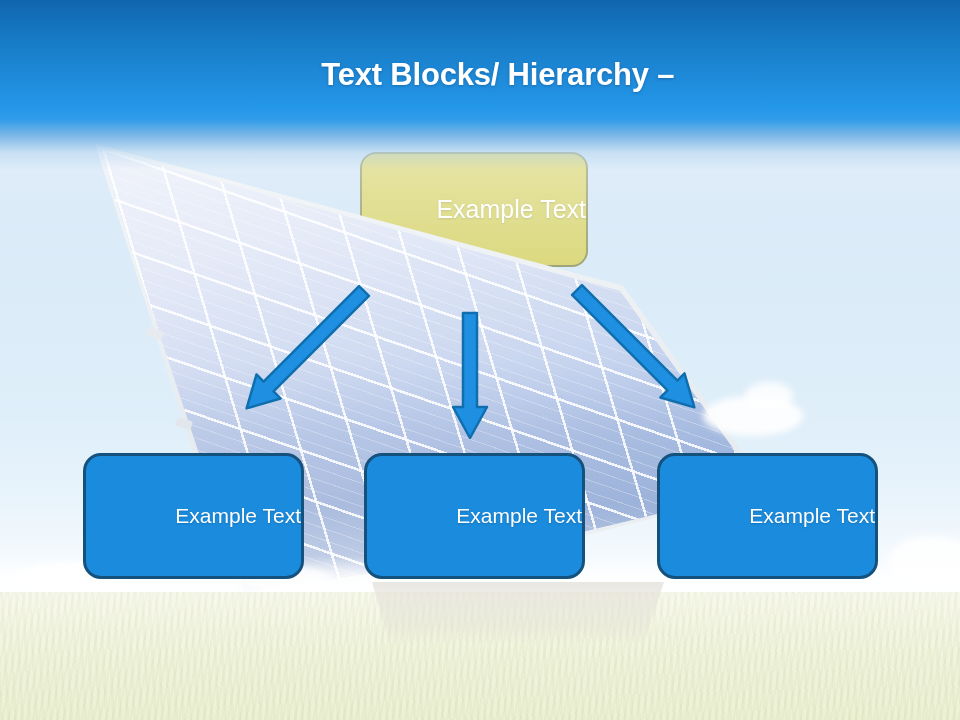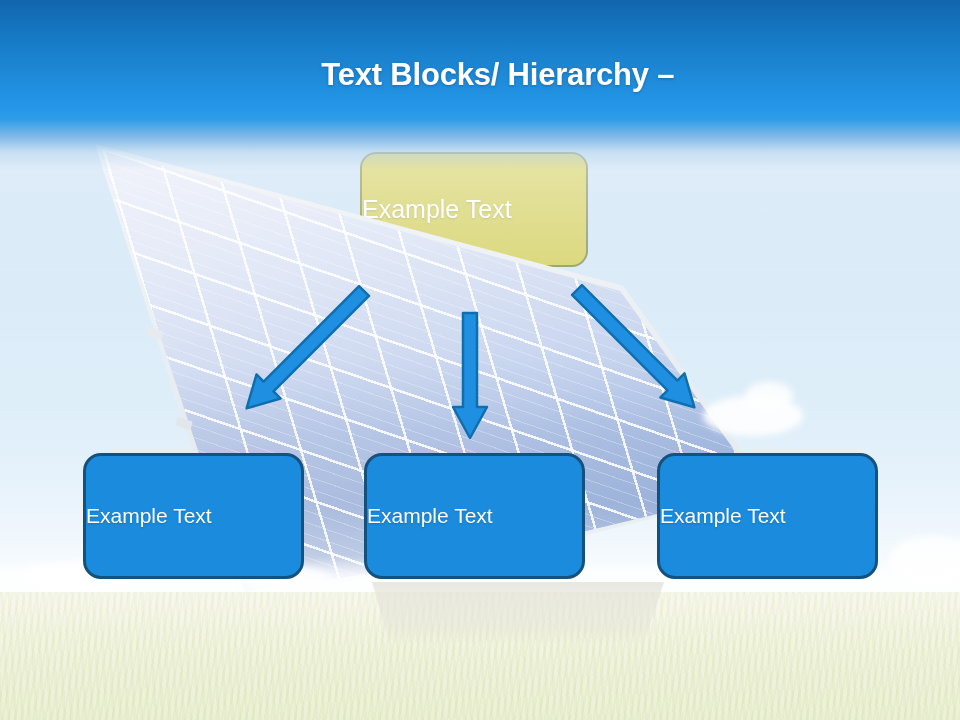--- a/index.html
+++ b/index.html
@@ -75,21 +75,21 @@
     display:flex;align-items:center;justify-content:center;
     color:#fff;font-size:31px;letter-spacing:-.2px;
     text-shadow:0 1px 3px rgba(0,50,100,.35);white-space:pre;
   }
   .title .em{font-weight:700;margin-left:44px;}
   .title .rest{font-weight:400;}
 
   
   .arrows{position:absolute;inset:0;z-index:11;}
   .node{
-    position:absolute;display:flex;align-items:center;justify-content:flex-start;
+    position:absolute;display:flex;align-items:center;justify-content:flex-end;
     color:#fff;text-align:center;
   }
   .root-node{
     left:360px;top:152px;width:228px;height:115px;
     background:#c4c02b;border:2.5px solid #5f6b20;border-radius:16px;
     font-size:25px;text-shadow:0 1px 2px rgba(90,100,20,.45);
   }
   .child-node{
     top:453px;height:126px;width:221px;
     background:#1b8cdd;border:3px solid #15517d;border-radius:18px;

